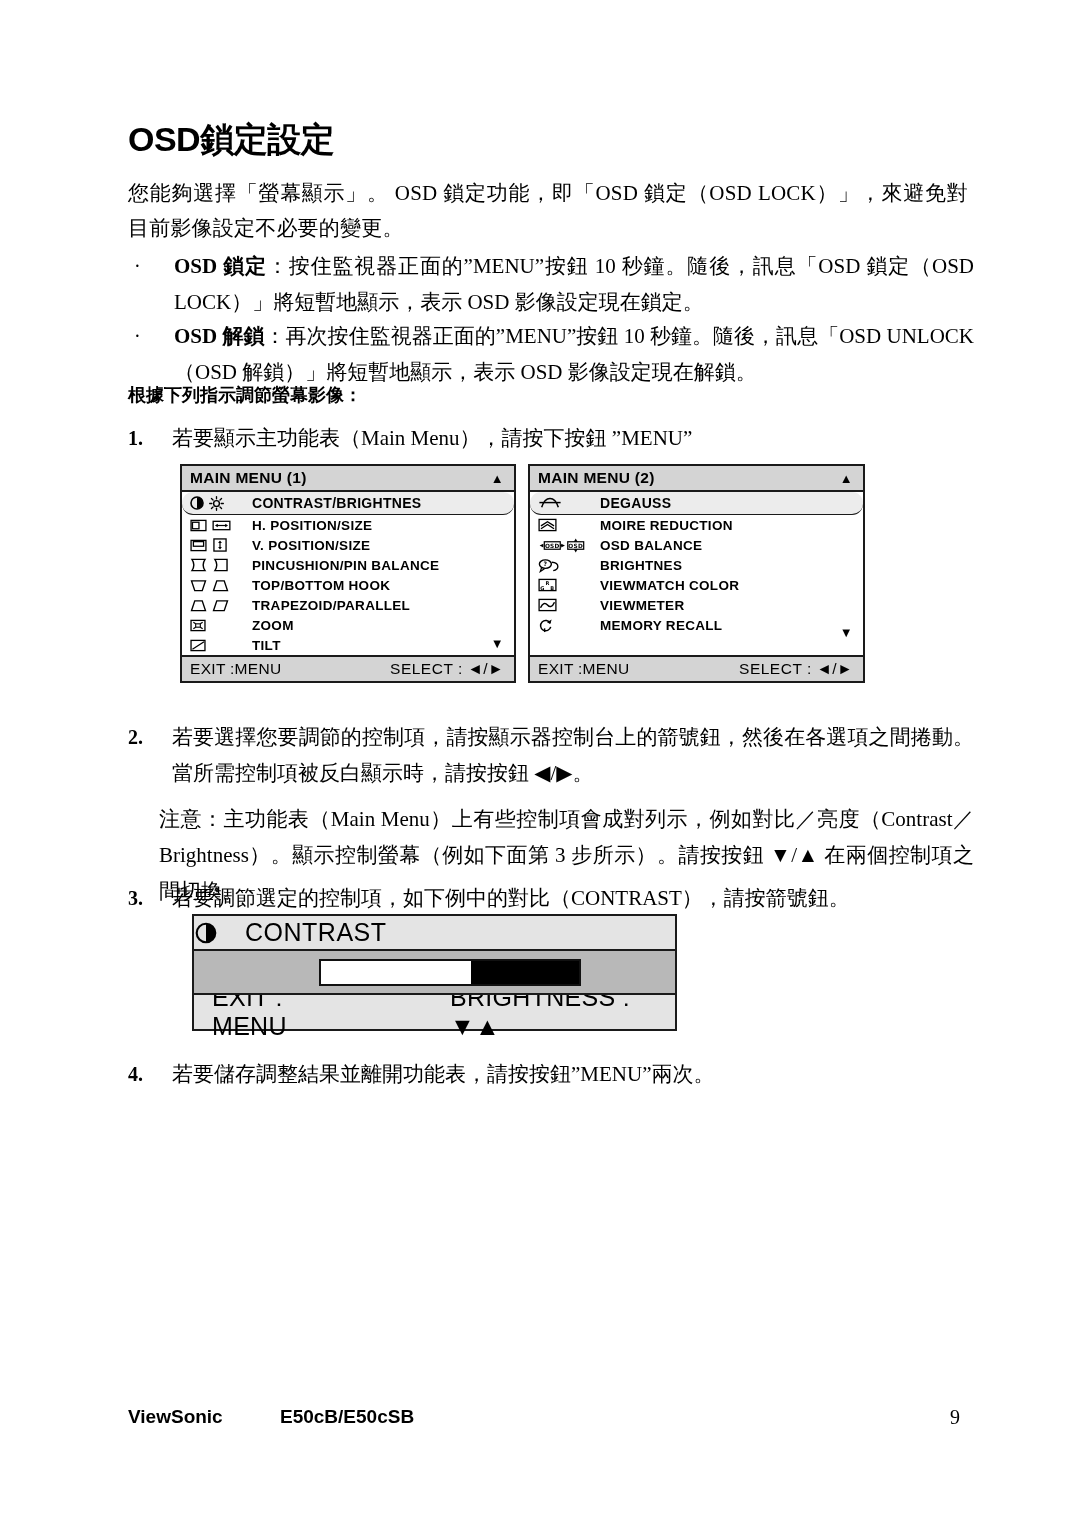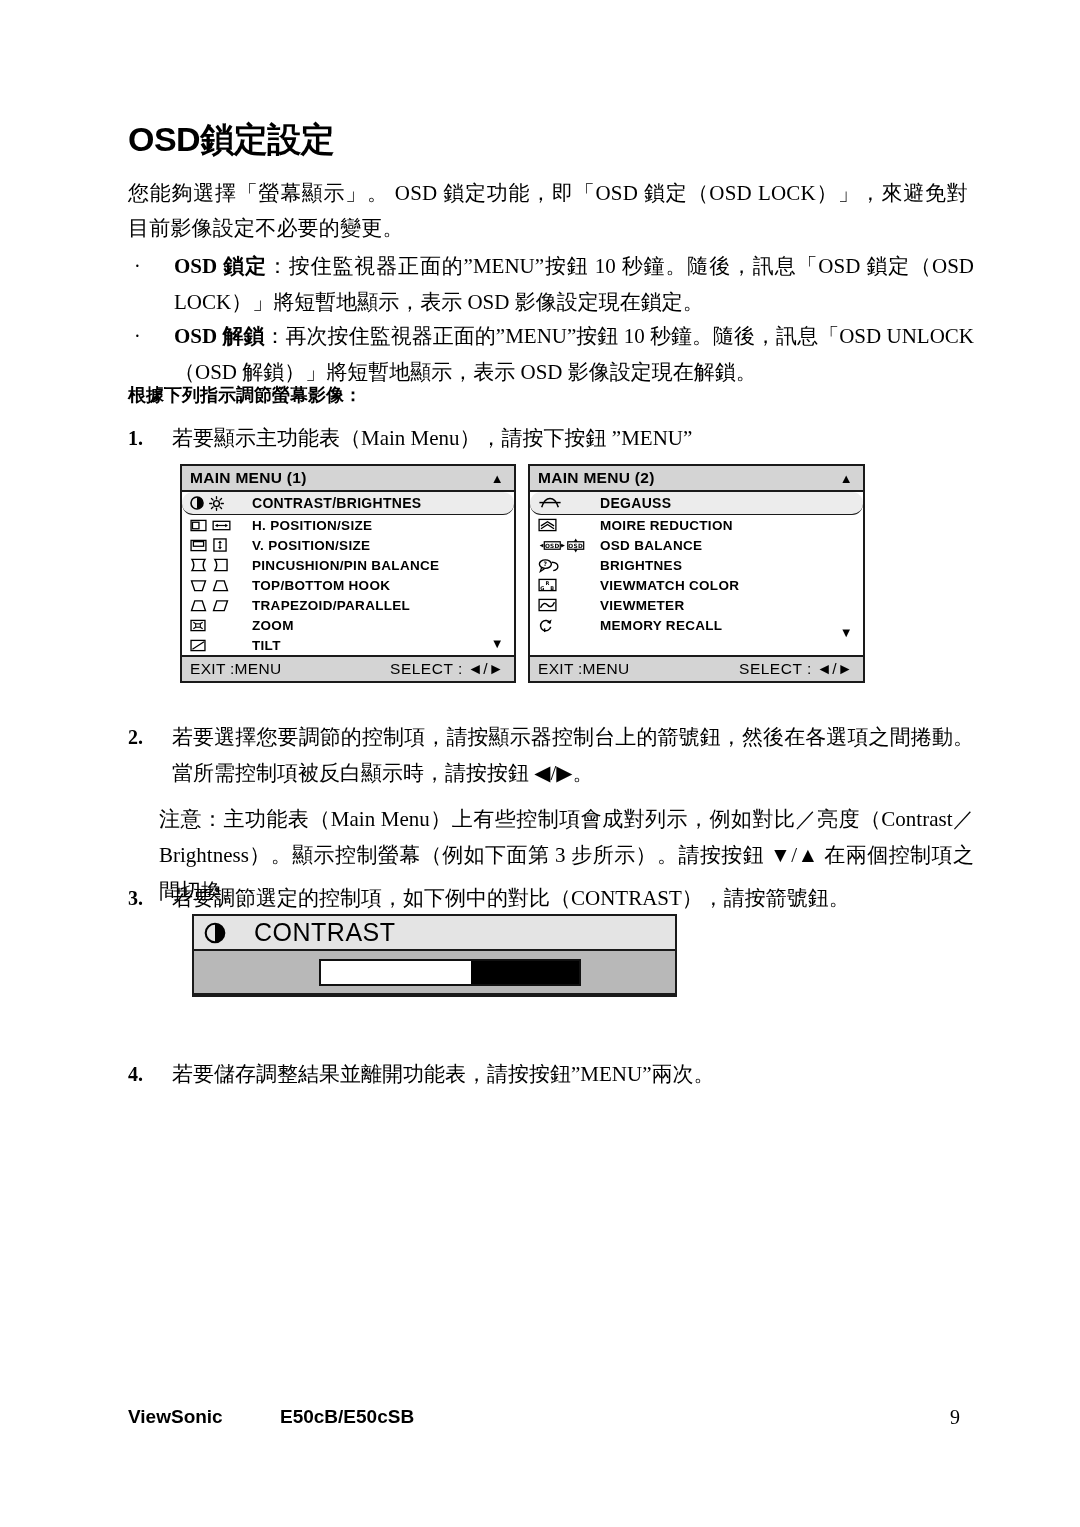--- a/index.html
+++ b/index.html
@@ -195,21 +195,21 @@
     box-sizing: border-box;
     font-family: "Liberation Sans", "DejaVu Sans", sans-serif;
     background: #ffffff;
   }
   .contrast-title {
     height: 33px;
     background: #e4e4e4;
     border-bottom: 2px solid #1a1a1a;
     display: flex;
     align-items: center;
-    padding-left: 10px;
+    padding-left: 1px;
     font-size: 25px;
     letter-spacing: 0.5px;
   }
   .contrast-title .ct-icon { margin-right: 28px; display:flex; align-items:center; }
   .contrast-slider {
     height: 42px;
     background: #b8b8b8;
     border-bottom: 2px solid #1a1a1a;
     position: relative;
   }
@@ -575,20 +575,24 @@
           </svg>
       </span>
       <span>CONTRAST</span>
     </div>
     <div class="contrast-slider">
       <div class="bar-outer">
         <div class="bar-fill" id="bar-fill" style="width: 58%;"></div>
         <div class="bar-rest"></div>
       </div>
     </div>
+    <div class="contrast-foot">
+      <span class="cf-exit">EXIT : MENU</span>
+      <span class="cf-bright">BRIGHTNESS : ▼▲</span>
+    </div>
   </div>
 
   <div class="step" style="top:1056px;">
     <span class="step-num">4.</span>
     <div class="step-body nojust">若要儲存調整結果並離開功能表，請按按鈕”MENU”兩次。</div>
   </div>
 
   <div class="footer">
     <span class="f-brand">ViewSonic</span>
     <span class="f-model">E50cB/E50cSB</span>

